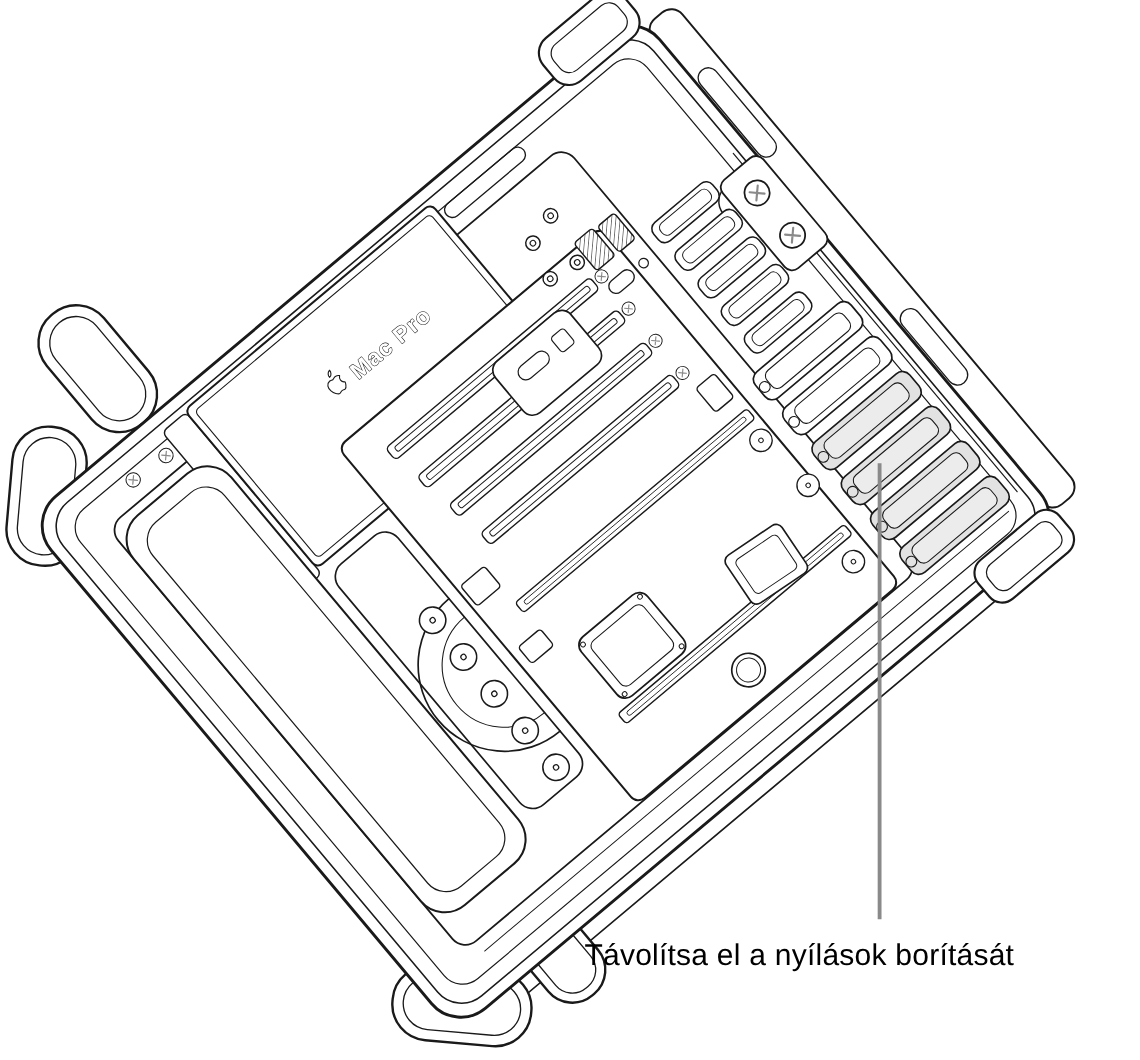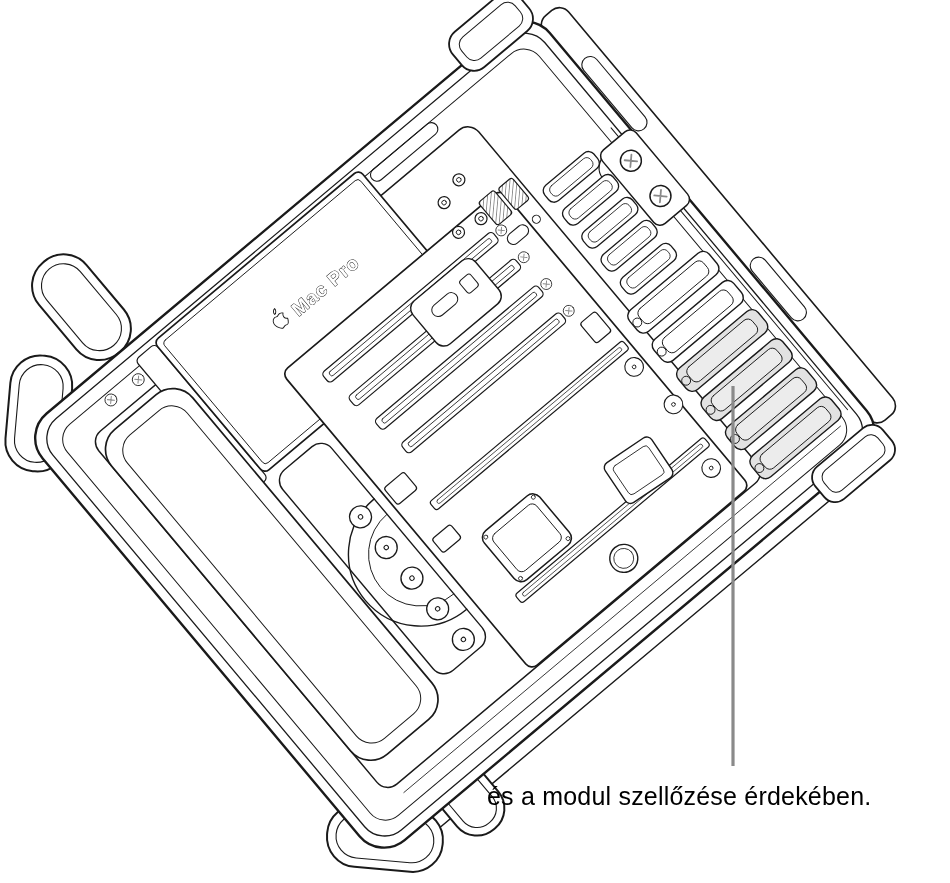--- a/index.html
+++ b/index.html
@@ -218,15 +218,15 @@
       <rect x="662" y="642" width="104" height="28" rx="8" fill="#e2e2e2"></rect>
           <rect x="672" y="647" width="84" height="18" rx="6" fill="#ececec" stroke-width="0.9"></rect>
           <circle cx="667" cy="656" r="4.5" fill="#e2e2e2" stroke-width="0.9"></circle>
     </g>
   </g>
 
   <line x1="733" y1="386" x2="733" y2="766" stroke="#8a8a8a" stroke-width="3.2"></line>
 </svg>
 
 <div class="caption">
-  <span>és a modul szellőzése érdekében.</span>
+  <span>Távolítsa el a nyílások borítását</span>
 </div>
 </div>
 
 </body></html>

